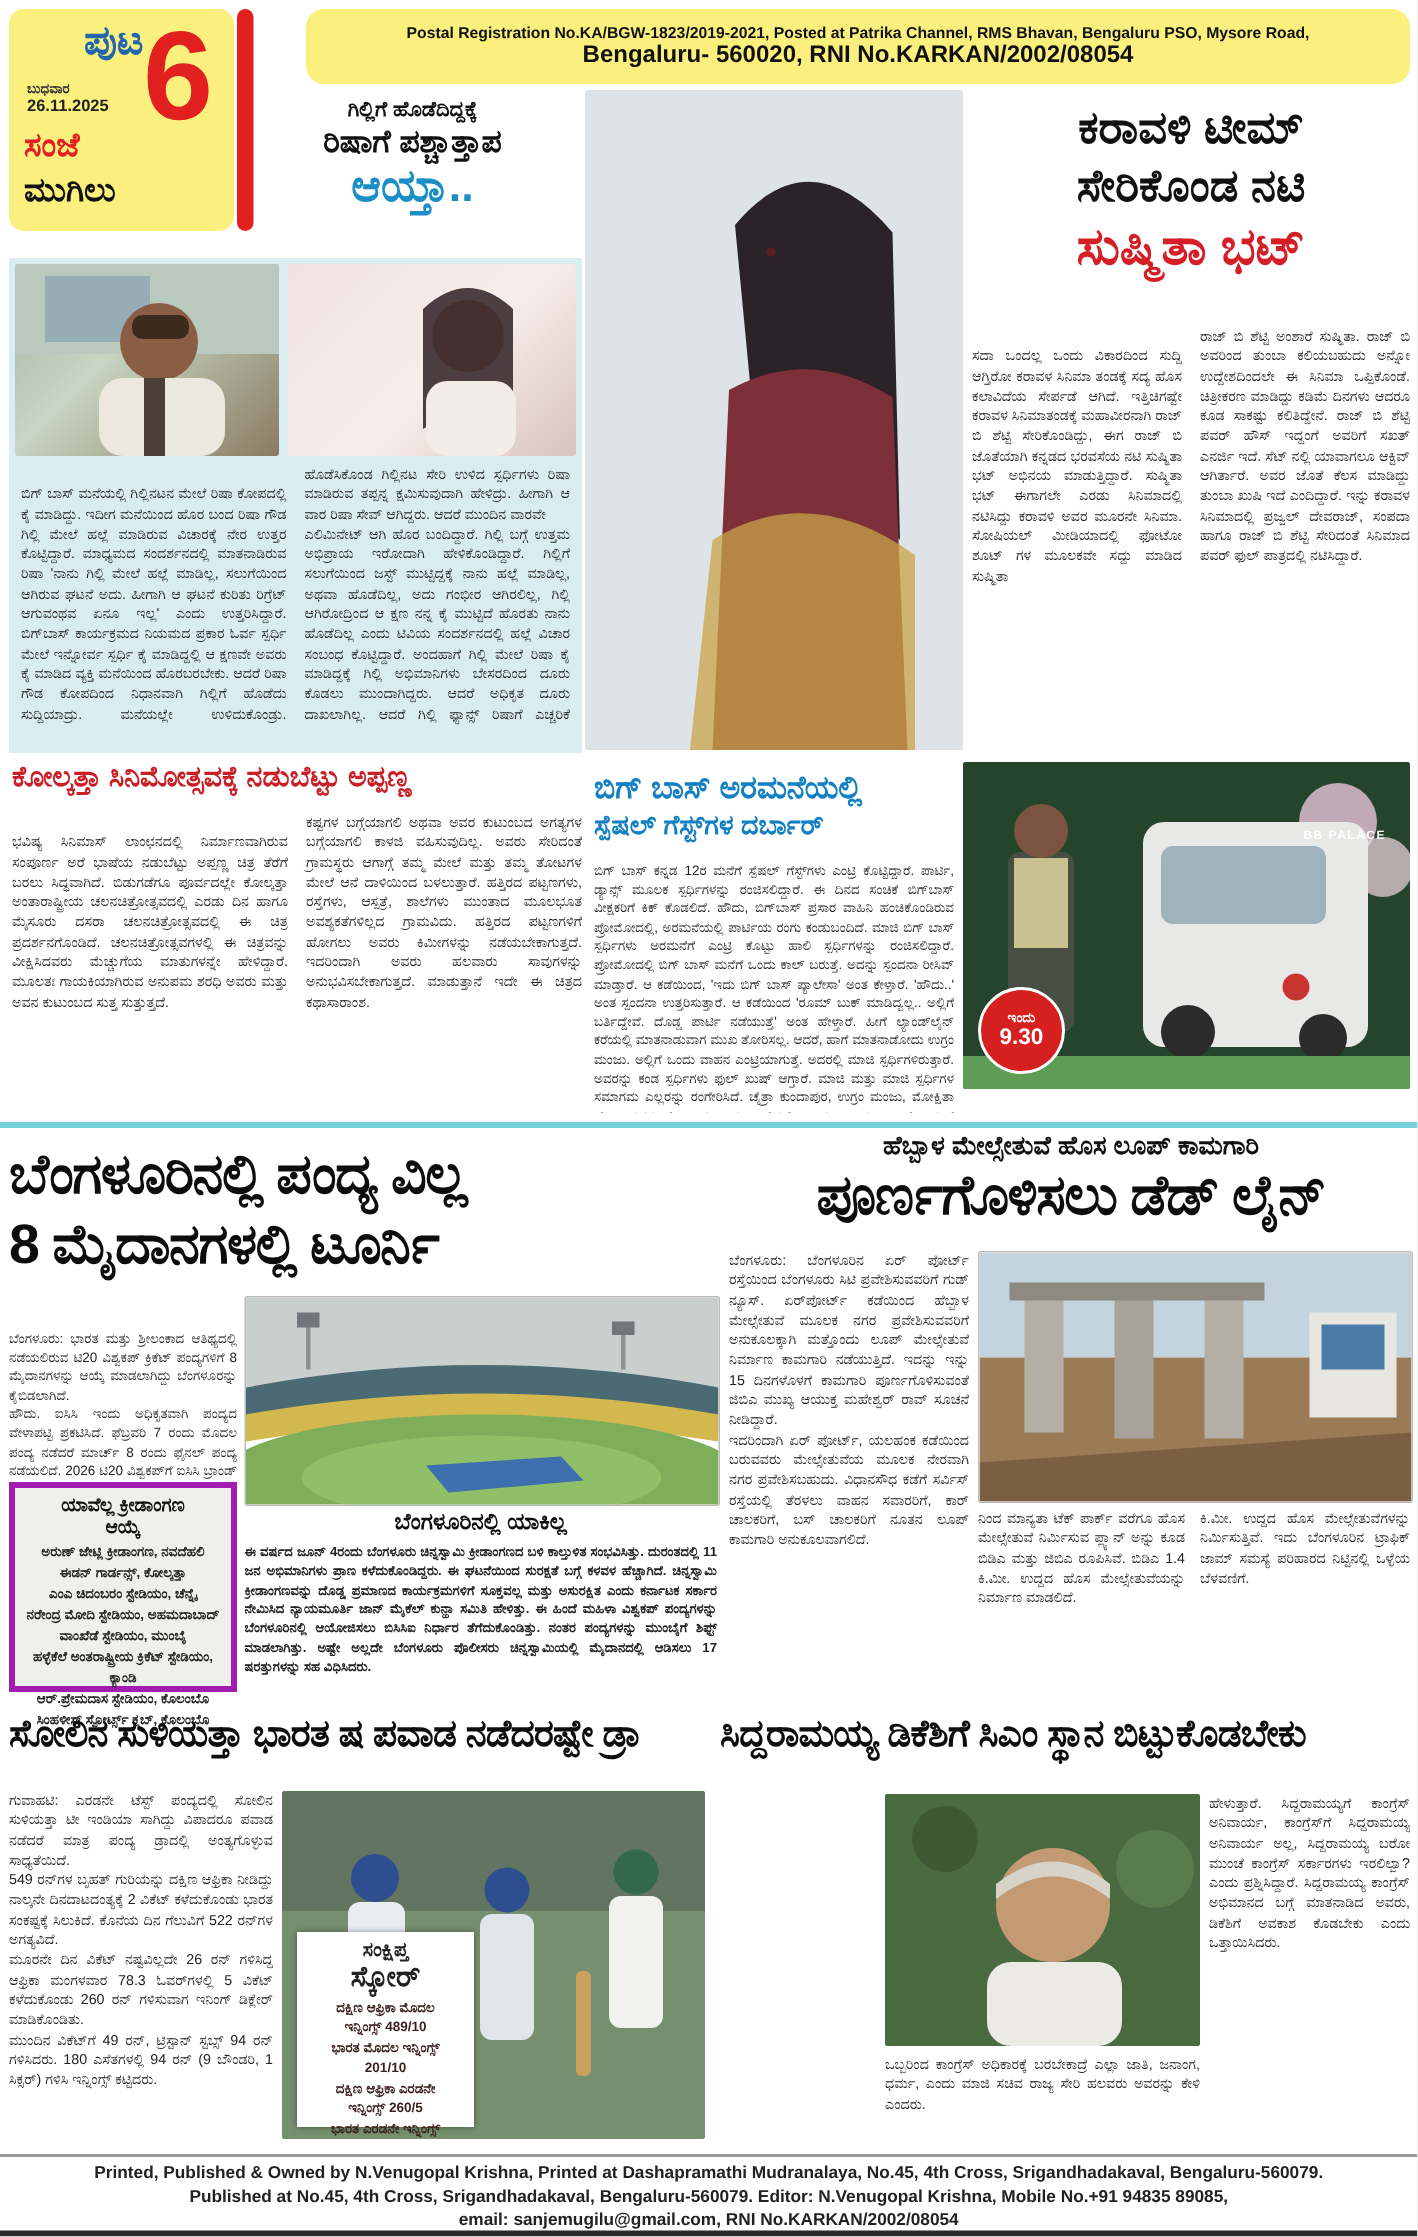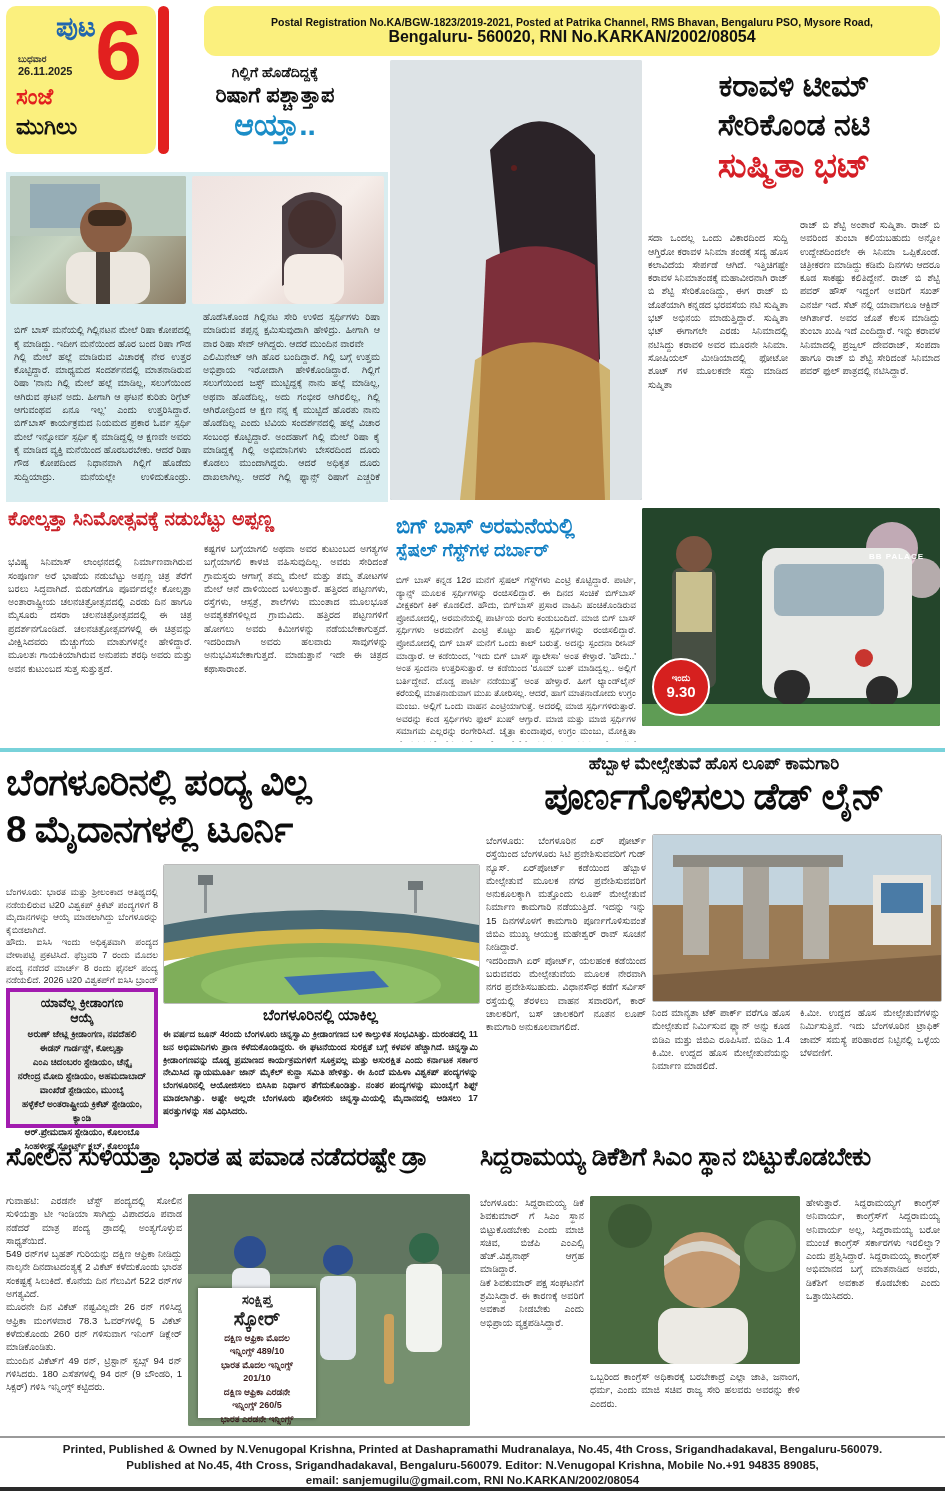--- a/index.html
+++ b/index.html
@@ -201,22 +201,20 @@
       <div class="center" style="font-size:13px;font-weight:bold;color:#222;line-height:1.15;">ಸಂಕ್ಷಿಪ್ತ</div>
       <div class="center" style="font-size:19px;font-weight:bold;color:#222;line-height:1.15;margin-bottom:2px;">ಸ್ಕೋರ್</div>
       <div class="score-line">ದಕ್ಷಿಣ ಆಫ್ರಿಕಾ ಮೊದಲ ಇನ್ನಿಂಗ್ಸ್ 489/10</div>
       <div class="score-line">ಭಾರತ ಮೊದಲ ಇನ್ನಿಂಗ್ಸ್ 201/10</div>
       <div class="score-line">ದಕ್ಷಿಣ ಆಫ್ರಿಕಾ ಎರಡನೇ ಇನ್ನಿಂಗ್ಸ್ 260/5</div>
       <div class="score-line">ಭಾರತ ಎರಡನೇ ಇನ್ನಿಂಗ್ಸ್ 27/2</div>
     </div>
   </div>
 
   <div class="abs" style="left:480px;top:1142px;width:462px;font-size:25px;font-weight:bold;color:#0d0d0d;letter-spacing:-0.5px;">ಸಿದ್ದರಾಮಯ್ಯ ಡಿಕೆಶಿಗೆ ಸಿಎಂ ಸ್ಥಾನ ಬಿಟ್ಟುಕೊಡಬೇಕು</div>
-  <div class="abs bodytext" style="left:480px;top:1196px;width:104px;height:232px;overflow:hidden;">ಬೆಂಗಳೂರು: ಸಿದ್ದರಾಮಯ್ಯ ಡಿಕೆ ಶಿವಕುಮಾರ್ ಗೆ ಸಿಎಂ ಸ್ಥಾನ ಬಿಟ್ಟುಕೊಡಬೇಕು ಎಂದು ಮಾಜಿ ಸಚಿವ, ಬಿಜೆಪಿ ಎಂಎಲ್ಸಿ ಹೆಚ್.ವಿಶ್ವನಾಥ್ ಆಗ್ರಹ ಮಾಡಿದ್ದಾರೆ.
-ಡಿಕೆ ಶಿವಕುಮಾರ್ ಪಕ್ಷ ಸಂಘಟನೆಗೆ ಶ್ರಮಿಸಿದ್ದಾರೆ. ಈ ಕಾರಣಕ್ಕೆ ಅವರಿಗೆ ಅವಕಾಶ ನೀಡಬೇಕು ಎಂದು ಅಭಿಪ್ರಾಯ ವ್ಯಕ್ತಪಡಿಸಿದ್ದಾರೆ.</div>
 
   <div class="photo" style="left:590px;top:1196px;width:210px;height:168px;background:linear-gradient(160deg,#3c5b35 0%,#557a49 60%,#6d9459 100%);">
     <svg viewBox="0 0 210 168">
       <rect x="0" y="0" width="210" height="168" fill="#4a6a40"></rect>
       <circle cx="40" cy="30" r="22" fill="#3a5632" opacity="0.8"></circle>
       <circle cx="180" cy="50" r="26" fill="#5d814f" opacity="0.8"></circle>
       <circle cx="112" cy="74" r="38" fill="#c49a72"></circle>
       <path d="M74 70 Q112 40 150 70 L150 60 Q112 30 74 60 Z" fill="#d8d3c8"></path>
       <rect x="68" y="112" width="90" height="56" rx="16" fill="#eceae4"></rect>
     </svg>

